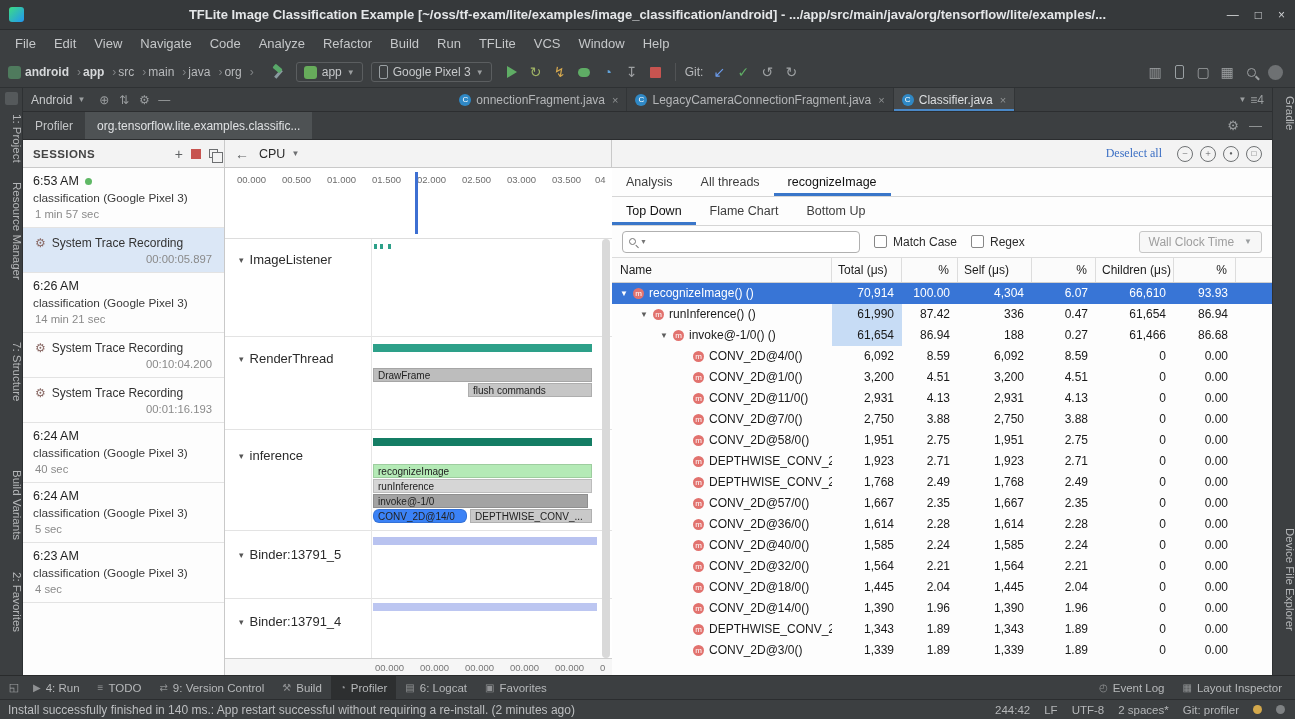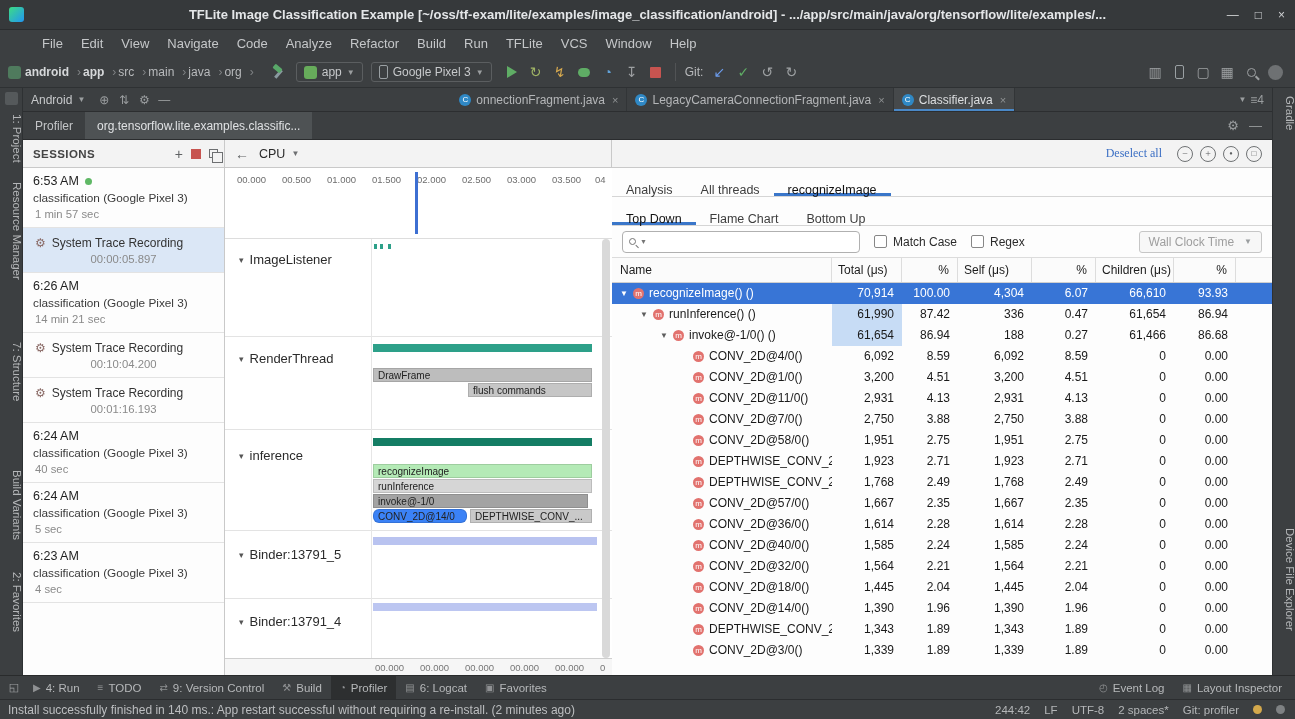--- a/index.html
+++ b/index.html
@@ -7,21 +7,21 @@
   .app { width:1295px; height:719px; position:relative; overflow:hidden; background:#3c3f41; color:#bbb; font-size:12px; }
 
   
   .titlebar { height:30px; background:#36393b; position:relative; display:flex; align-items:center; justify-content:center; border-bottom:1px solid #2a2c2e; }
   .tb-appicon { position:absolute; left:9px; width:15px; height:15px; border-radius:3px; background:linear-gradient(135deg,#3ddc84,#2196f3); }
   .tb-title { font-weight:bold; font-size:13px; color:#e4e6e8; white-space:nowrap; overflow:hidden; max-width:1150px; }
   .tb-ctrls { position:absolute; right:10px; display:flex; gap:16px; color:#cfd1d3; font-size:12px; }
   .tb-ctrls span { cursor:default; }
 
   
-  .menubar { height:27px; display:flex; align-items:center; padding-left:6px; background:#3c3f41;margin-left:27px; }
+  .menubar { height:27px; display:flex; align-items:center; padding-left:6px; background:#3c3f41; }
   .menu-item { padding:0 9px; font-size:13px; color:#c5c7c9; line-height:27px; }
 
   
   .toolbar { height:31px; display:flex; align-items:center; padding:0 8px; background:#3c3f41; border-bottom:1px solid #2e3133; }
   .crumb { display:inline-flex; align-items:center; gap:4px; margin-right:2px; color:#b8babc; font-size:12px; }
   .crumb.b span.lbl { font-weight:bold; color:#d6d8da; }
   .sep { color:#7f8284; margin-left:4px; }
   .mod-icon { width:13px; height:13px; border-radius:3px; background:#4f7a5d; }
   .hammer { width:16px; height:16px; position:relative; margin:0 10px 0 14px; }
   .hammer::before { content:''; position:absolute; left:7px; top:5px; width:3px; height:10px; background:#8a9aa0; transform:rotate(40deg); }
@@ -92,21 +92,21 @@
   
   .sessions { width:202px; flex:none; border-right:1px solid #c9c9c9; background:#fdfdfd; overflow:hidden; }
   .sess { padding:6px 8px 7px 10px; border-bottom:1px solid #e3e3e3; color:#333; }
   .sess.sel { background:#dbe7f6; }
   .s-time { font-size:12.5px; color:#1f1f1f; display:flex; align-items:center; gap:6px; margin-bottom:3px; }
   .live-dot { width:7px; height:7px; border-radius:50%; background:#5fb865; display:inline-block; }
   .s-name { font-size:11.8px; color:#3a3a3a; margin-bottom:3px; white-space:nowrap; overflow:hidden; }
   .s-rec { font-size:12px; color:#333; display:flex; align-items:center; gap:6px; padding:2px 0 3px 2px; }
   .gear { color:#8a6a66; font-size:12px; }
   .s-dur { font-size:11.3px; color:#8a8a8a; padding-left:2px; }
-  .sess.rec .s-dur { text-align:center; padding-right:4px; }
+  .sess.rec .s-dur { text-align:right; padding-right:4px; }
 
   
   .timeline { width:387px; flex:none; position:relative; background:#fff; }
   .chart-wrap { height:70px; position:relative; padding:4px 6px 0 12px; }
   .chart-box { height:46px; border:1px solid #c9c9c9; background:#fff; position:relative; overflow:hidden; }
   .chart-label { position:absolute; left:4px; top:2px; font-size:9.5px; color:#777; z-index:2; }
   .chart-ticks { position:relative; height:16px; overflow:hidden; }
   .ctick { position:absolute; top:2px; font-size:9.5px; color:#6d6d6d; white-space:nowrap; }
   .seekline { position:absolute; left:190px; top:4px; width:3px; height:62px; background:#3d6fd2; z-index:3; }
 
@@ -132,21 +132,21 @@
   .b-conv  { top:79px; left:148px; width:94px;  background:#3b82f6;border-radius:6px; }
   .b-depth { top:79px; left:245px; width:122px; background:#c9c9c9; }
   .vscroll { position:absolute; right:2px; top:0; bottom:0; width:8px; }
   .vscroll .thumb { position:absolute; top:0; bottom:0; width:8px; background:#d9d9d9; border-radius:4px; }
   .ruler { height:17px; position:relative; border-top:1px solid #cfcfcf; background:#f6f6f6; overflow:hidden; }
   .rtick { position:absolute; top:3px; font-size:9.5px; color:#777; white-space:nowrap; }
 
   
   .analysis { flex:1; min-width:0; display:flex; flex-direction:column; background:#fdfdfd; }
   .atabs { height:29px; display:flex; border-bottom:1px solid #d5d5d5; }
-  .atab { padding:0 14px; line-height:28px; font-size:12.5px; color:#3d3d3d;margin-top:8px; }
+  .atab { padding:0 14px; line-height:28px; font-size:12.5px; color:#3d3d3d; }
   .atab.on { color:#111; box-shadow:inset 0 -3px 0 #3a76c9; }
   .afilter { height:32px; display:flex; align-items:center; padding:0 10px; gap:14px; border-bottom:1px solid #dcdcdc; }
   .searchbox { width:238px; height:22px; border:1px solid #b0b0b0; border-radius:4px; background:#fff; display:flex; align-items:center; padding:0 6px; gap:4px; }
   .smag { width:7px; height:7px; border:1.4px solid #757575; border-radius:50%; position:relative; flex:none; }
   .smag::after { content:''; position:absolute; width:4px; height:1.4px; background:#757575; transform:rotate(45deg); left:5px; top:7px; }
   .scaret { font-size:7px; color:#757575; }
   .searchbox input { border:none; outline:none; flex:1; font-size:12px; font-family:"Liberation Sans",sans-serif; background:transparent; }
   .cbwrap { display:flex; align-items:center; gap:6px; color:#2b2b2b; font-size:12px; }
   .cb { width:13px; height:13px; border:1px solid #878787; border-radius:2px; background:#fff; }
   .clock-combo { margin-left:auto; display:flex; align-items:center; gap:10px; border:1px solid #c6c6c6; background:#f7f7f7; color:#9e9e9e; border-radius:3px; padding:3px 9px; font-size:12px; }

